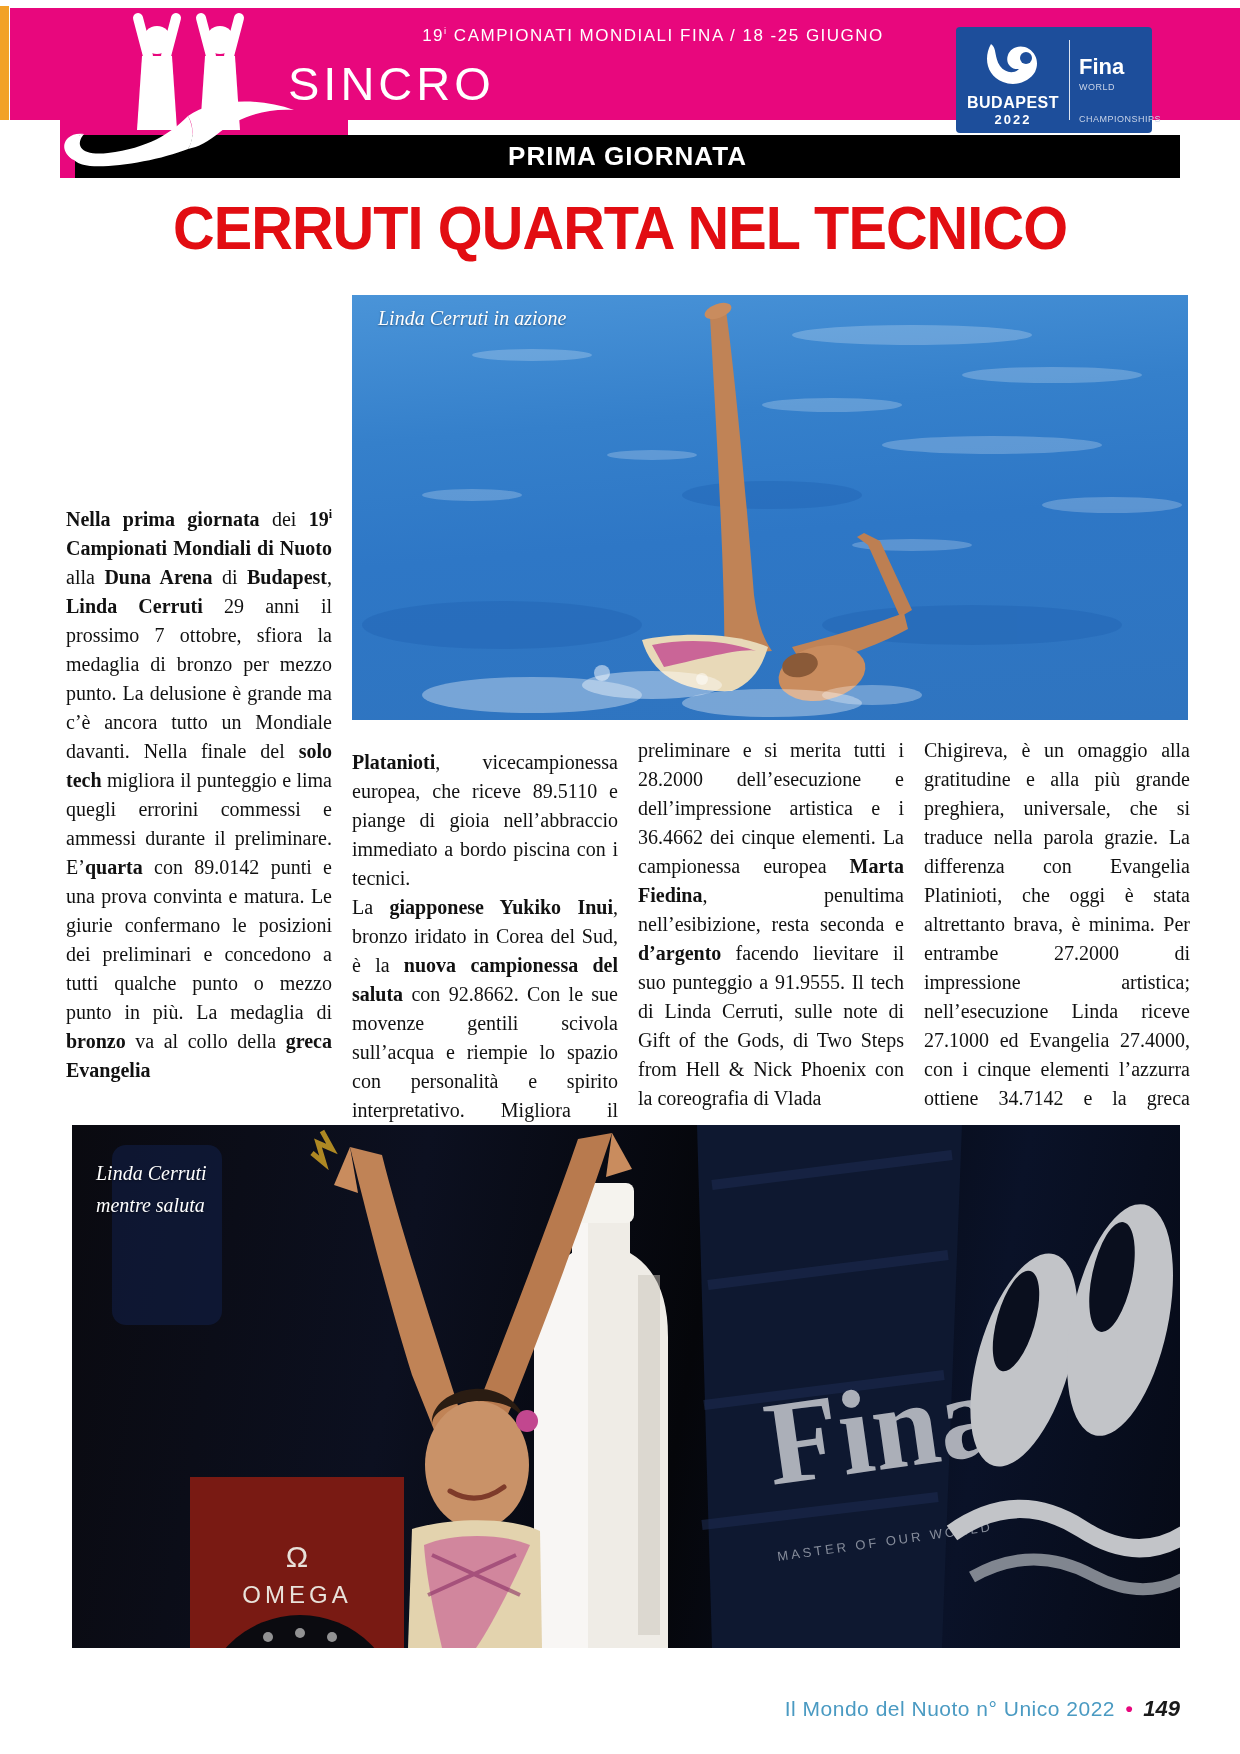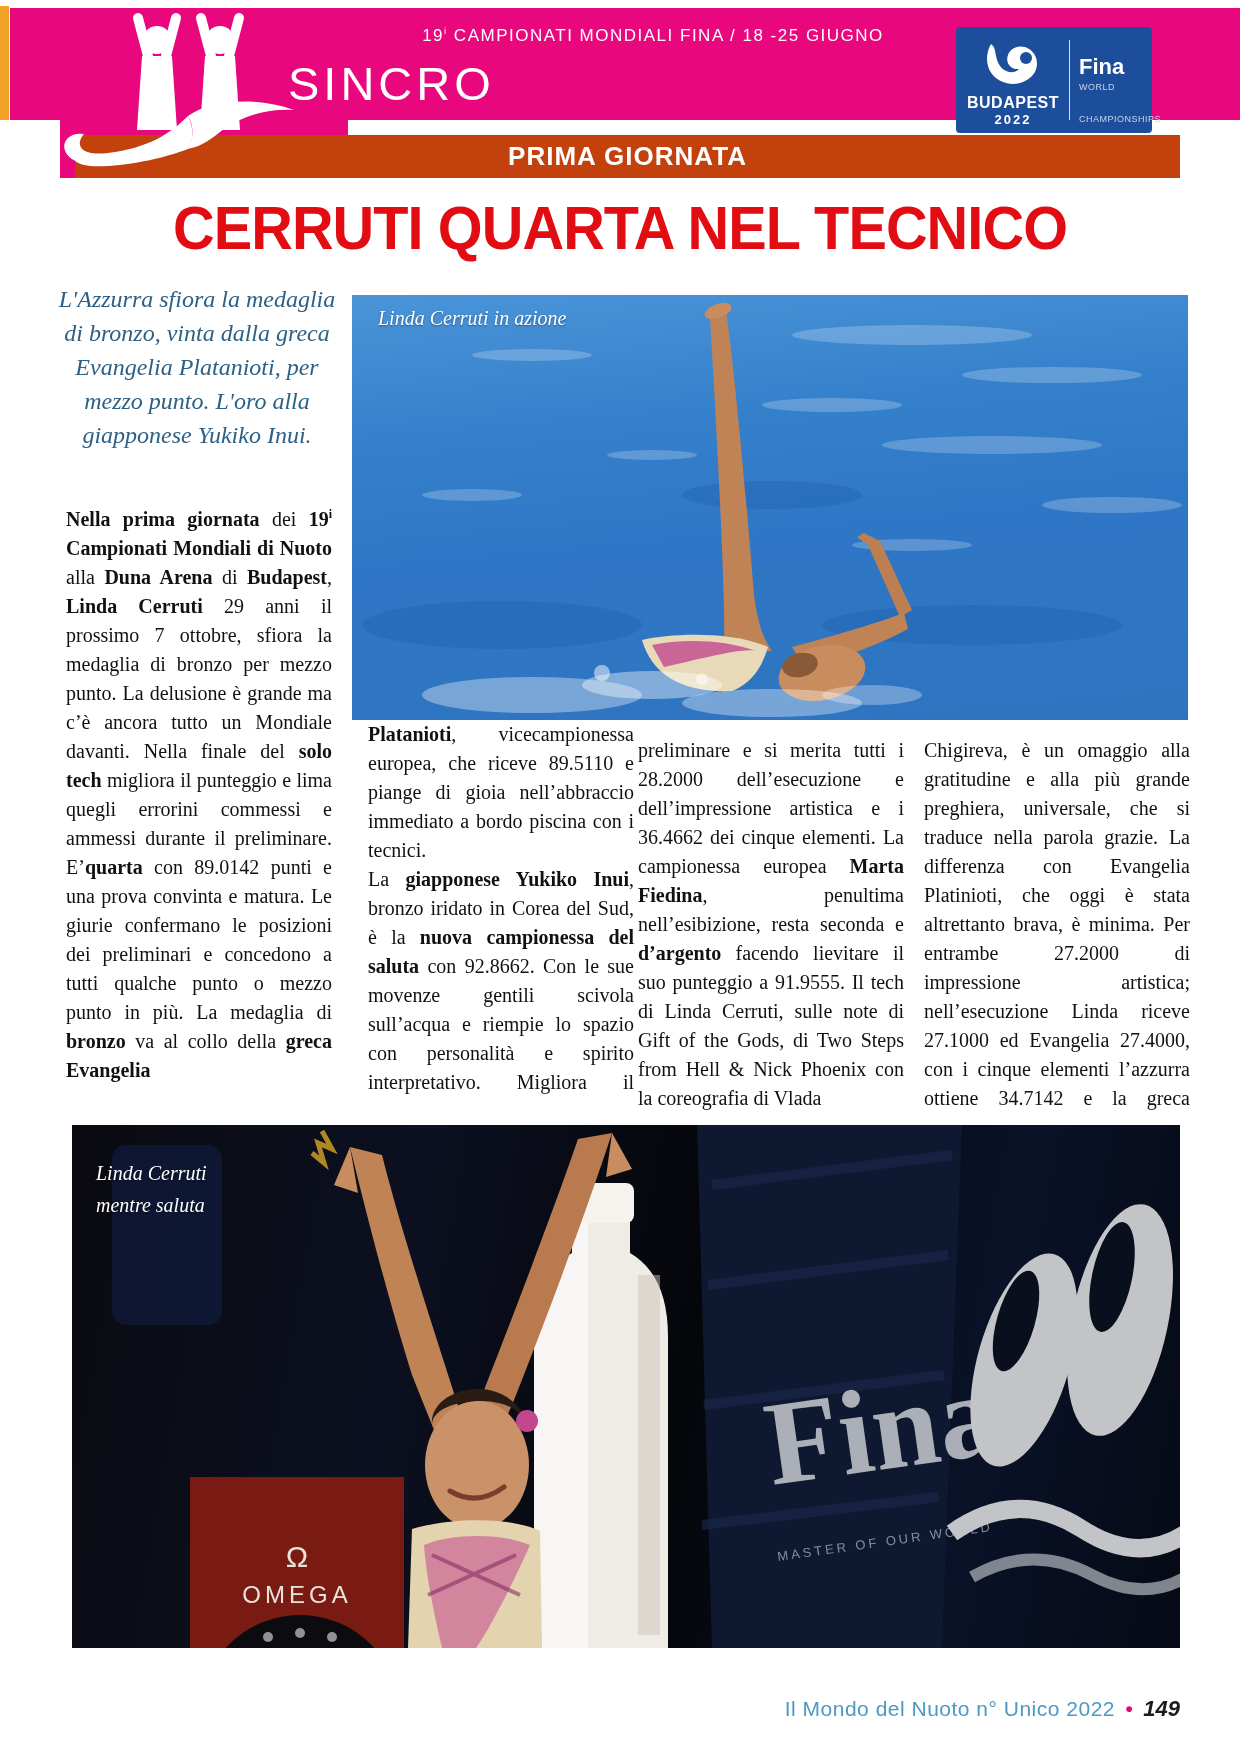--- a/index.html
+++ b/index.html
@@ -4,21 +4,21 @@
 <style>
   html,body{margin:0;padding:0;background:#888;}
   .page{position:relative;width:1240px;height:1754px;margin:0 auto;background:#ffffff;overflow:hidden;
         font-family:"Liberation Serif", serif;}
   .abs{position:absolute;}
 
   
   .orange-strip{left:0;top:6px;width:9px;height:114px;background:#f2a227;}
   .pink-band{left:10px;top:8px;width:1230px;height:112px;background:#e8077d;}
   .logo-bridge{left:60px;top:8px;width:288px;height:170px;background:#e8077d;}
-  .day-strip{left:75px;top:135px;width:1105px;height:43px;background:#c2410c;
+  .day-strip{left:75px;top:135px;width:1105px;height:43px;background:#000000;
              display:flex;align-items:center;justify-content:center;}
   .day-strip span{color:#fff;font-family:"Liberation Sans",sans-serif;font-weight:bold;
                   font-size:26px;letter-spacing:1px;}
   .edition-line{left:372px;top:26px;width:562px;text-align:center;color:#fff;
                 font-family:"Liberation Sans",sans-serif;font-size:17px;letter-spacing:1.5px;font-weight:400;}
   .edition-line sup{font-size:0.55em;}
   .mast-section{left:288px;top:56px;color:#fff;font-family:Liberation Sans, sans-serif;
                 font-size:47px;font-weight:400;letter-spacing:4px;}
   .mast-location{left:515px;top:52px;color:#fff;font-family:"Liberation Sans",sans-serif;
                  font-size:49px;font-weight:bold;letter-spacing:0px;}
@@ -35,21 +35,21 @@
             font-size:9px;letter-spacing:0.5px;}
 
   
   .headline{left:40px;top:192px;width:1160px;text-align:center;color:#e20d12;
             font-family:"Liberation Sans",sans-serif;font-weight:bold;font-size:62px;
             letter-spacing:-1px;transform:scaleX(0.93);transform-origin:center;white-space:nowrap;}
   .standfirst{left:58px;top:282px;width:278px;text-align:center;color:#2d6085;
               font-style:italic;font-size:24px;line-height:1.42;}
   .colbox{width:266px;overflow:hidden;font-size:20px;line-height:29px;color:#111;}
   .col1{left:66px;top:500px;height:610px;}
-  .col2{left:352px;top:720px;height:380px;margin-left:16px;}
+  .col2{left:352px;top:748px;height:380px;}
   .col3{left:638px;top:736px;height:380px;}
   .col4{left:924px;top:736px;height:380px;}
   .bodypara{margin:0;text-align:justify;}
   .bodypara sup{font-size:0.6em;}
 
   
   .photo1{left:352px;top:295px;width:836px;height:425px;overflow:hidden;
           background:linear-gradient(175deg,#4a94d8 0%,#3580cb 30%,#2e77c6 55%,#2f74bf 100%);}
   .photo2{left:72px;top:1125px;width:1108px;height:523px;overflow:hidden;
           background:linear-gradient(100deg,#0a0a10 0%,#0c1020 30%,#05060a 55%,#0a1228 80%,#060a16 100%);}
@@ -108,21 +108,20 @@
     </svg>
     <div class="bud-city">BUDAPEST</div>
     <div class="bud-year">2022</div>
     <div class="box-divider"></div>
     <div class="fina-brand">Fina</div>
     <div class="fina-sub" style="top:54px;">WORLD</div>
     <div class="fina-sub" style="top:66px;margin-top:20px;">CHAMPIONSHIPS</div>
   </div>
 
   <div class="abs headline">CERRUTI QUARTA NEL TECNICO</div>
-  <div class="abs standfirst">L'Azzurra sfiora la medaglia di bronzo, vinta dalla greca Evangelia Platanioti, per mezzo punto. L'oro alla giapponese Yukiko Inui.</div>
 
   <div class="abs photo1">
     <svg width="836" height="425" viewBox="0 0 836 425">
       <g fill="#ffffff" opacity="0.22">
         <ellipse cx="560" cy="40" rx="120" ry="10"></ellipse>
         <ellipse cx="700" cy="80" rx="90" ry="8"></ellipse>
         <ellipse cx="480" cy="110" rx="70" ry="7"></ellipse>
         <ellipse cx="640" cy="150" rx="110" ry="9"></ellipse>
         <ellipse cx="760" cy="210" rx="70" ry="8"></ellipse>
         <ellipse cx="560" cy="250" rx="60" ry="6"></ellipse>

